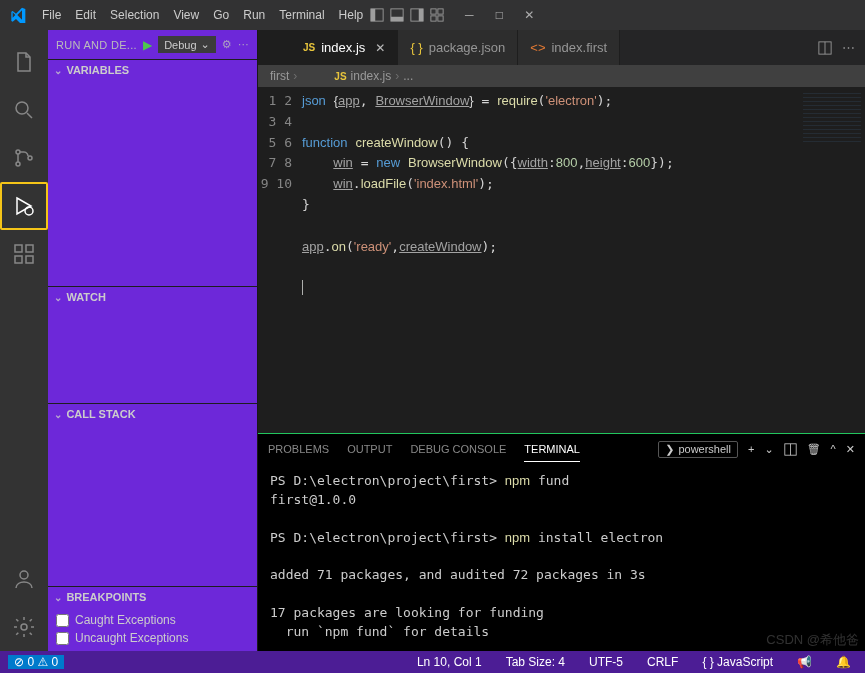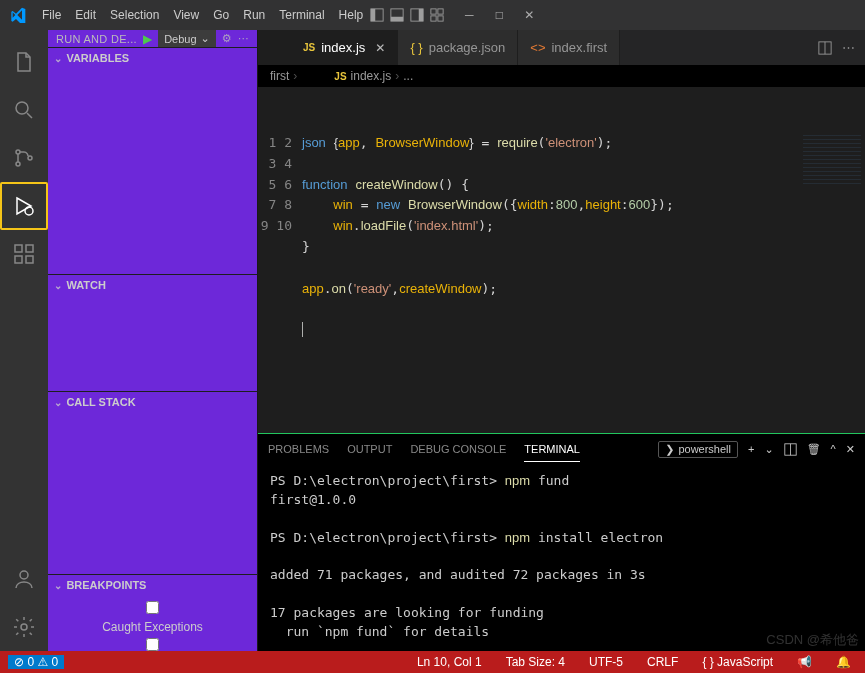--- a/index.html
+++ b/index.html
@@ -24,51 +24,51 @@
 .debug-select { background:#3c3c3c; color:#ccc; border:none; padding:2px 6px; font-size:11px; display:flex; align-items:center; gap:4px; }
 .play-btn { color:#4ec94e; font-size:12px; }
 .side-header .gear,.side-header .more { cursor:pointer; opacity:.8; }
 .section { border-top:1px solid #1e1e1e; }
 .section-h { padding:4px 6px; font-size:11px; color:#ccc; display:flex; align-items:center; gap:4px; cursor:pointer; font-weight:700; }
 .section-h .chev { font-size:10px; opacity:.8; }
 .section-body { min-height:20px; padding:4px 8px; font-size:12px; }
 .variables-body { height:206px; }
 .watch-body { height:96px; }
 .callstack-body { height:162px; }
-.bp-item { display:flex; align-items:center; gap:6px; padding:2px 0; font-size:12px; color:#ccc;flex-direction:column; }
+.bp-item { display:flex; align-items:flex-end; gap:6px; padding:2px 0; font-size:12px; color:#ccc; }
 .bp-item input { accent-color:#0e639c; }
 .editor-area { flex:1; display:flex; flex-direction:column; min-width:0; }
 .tabbar { height:35px; background:#252526; display:flex; align-items:stretch; }
 .tab { display:flex; align-items:center; padding:0 12px; gap:6px; font-size:13px; color:#969696; background:#2d2d2d; border-right:1px solid #1e1e1e; cursor:pointer; }
 .tab.active { background:#1e1e1e; color:#fff; }
 .tab .close { opacity:.7; font-size:12px; margin-left:4px; }
 .tabbar .tabspacer { flex:1; }
 .tabbar .tabactions { display:flex; align-items:center; gap:10px; padding:0 10px; opacity:.7; }
 .js-icon { color:#e8c53c; font-weight:bold; font-size:10px;margin-left:33px; }
 .json-icon { color:#e8c53c; }
 .html-icon { color:#e37933; }
-.breadcrumb { height:22px; background:#000000; display:flex; align-items:center; padding:0 12px; font-size:12px; color:#999; gap:4px; }
+.breadcrumb { height:22px; background:#404040; display:flex; align-items:center; padding:0 12px; font-size:12px; color:#999; gap:4px; }
 .breadcrumb .sep { opacity:.5; }
-.code-wrap { flex:1; display:flex; background:#1e1e1e; min-height:0; position:relative;margin-top:42px; }
+.code-wrap { flex:1; display:flex; background:#1e1e1e; min-height:0; position:relative; }
 .gutter { width:44px; text-align:right; color:#858585; font-family:Consolas,monospace; font-size:13px; padding:4px 10px 4px 0; line-height:1.6; }
 .code { flex:1; font-family:Consolas,monospace; font-size:13px; padding:4px 0; line-height:1.6; color:#d4d4d4; white-space:pre; }
 .minimap { width:66px; background:linear-gradient(#1e1e1e,#1e1e1e); opacity:.6; position:relative; }
 .minimap::before { content:""; position:absolute; top:6px; left:4px; right:4px; height:50px; background:repeating-linear-gradient(#3a5a7a 0 1px,transparent 1px 4px); opacity:.4; }
-.kw { color:#569cd6; } .fn { color:#dcdcaa; } .str { color:#ce9178; } .num { color:#b5cea8; } .var { color:#eab308; } .punct{color:#d4d4d4;}
+.kw { color:#569cd6; } .fn { color:#dcdcaa; } .str { color:#ce9178; } .num { color:#b5cea8; } .var { color:#a3a3a3;text-decoration:underline; } .punct{color:#d4d4d4;}
 .cursor-caret{border-left:1px solid #aeafad;}
 .panel { height:218px; background:#000000; border-top:1px solid #22c55e; display:flex; flex-direction:column; }
 .panel-tabs { height:30px; display:flex; align-items:center; padding:0 10px; gap:18px; font-size:11px; color:#888; }
 .panel-tabs .pt { cursor:pointer; padding:6px 0; }
 .panel-tabs .pt.active { color:#fff; border-bottom:1px solid #fff; }
 .panel-tabs .ptspacer { flex:1; }
 .panel-tabs .ptright { display:flex; align-items:center; gap:10px; color:#ccc; }
 .shell-sel { display:flex; align-items:center; gap:4px; font-size:11px; border:1px solid #555; padding:1px 6px; border-radius:2px; }
 .terminal { flex:1; overflow:auto; padding:8px 12px; font-family:Consolas,monospace; font-size:13px; line-height:1.45; color:#ccc; white-space:pre-wrap; }
 .term-cmd { color:#dcdcaa; }
-.statusbar { height:22px; background:#b91c1c; color:#fff; display:flex; align-items:center; font-size:12px; padding:0 8px; gap:12px; }
+.statusbar { height:22px; background:#4c1d95; color:#fff; display:flex; align-items:center; font-size:12px; padding:0 8px; gap:12px; }
 .statusbar .err-sec { background:#007acc; display:flex; align-items:center; gap:4px; }
 .statusbar .spacer { flex:1; }
 .statusbar .sitem { padding:0 6px; cursor:pointer; }
 .watermark { position:absolute; right:6px; bottom:24px; color:#b5b5b545; font-size:13px; pointer-events:none; }
 svg { display:block; }
 </style>
 </head>
 <body>
 
 <div class="titlebar">

